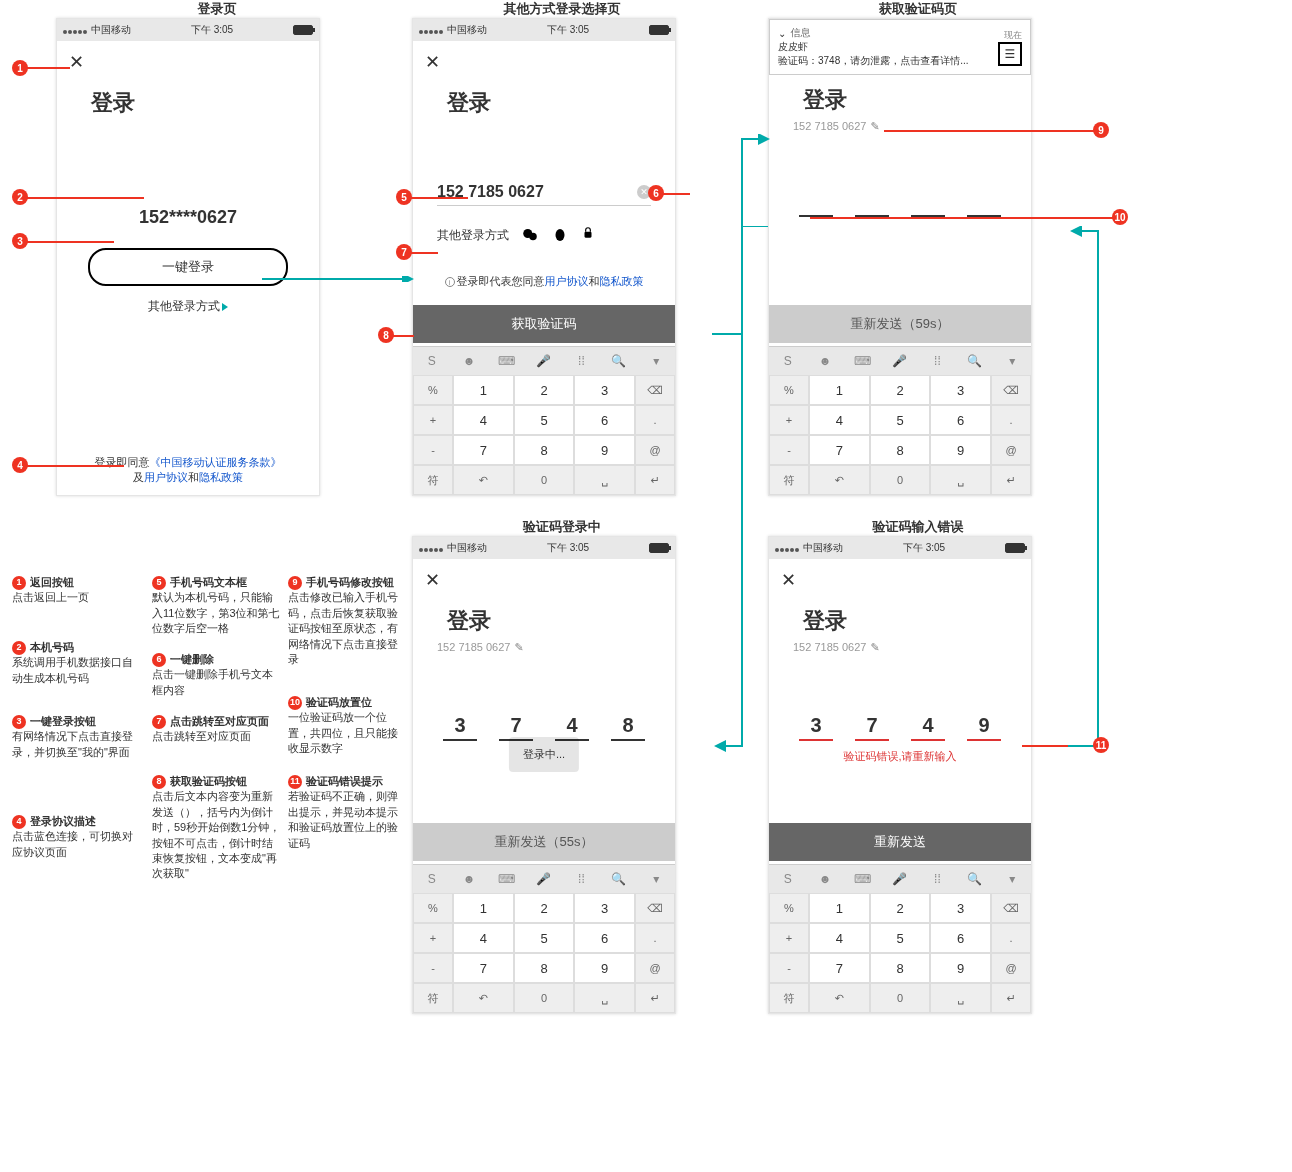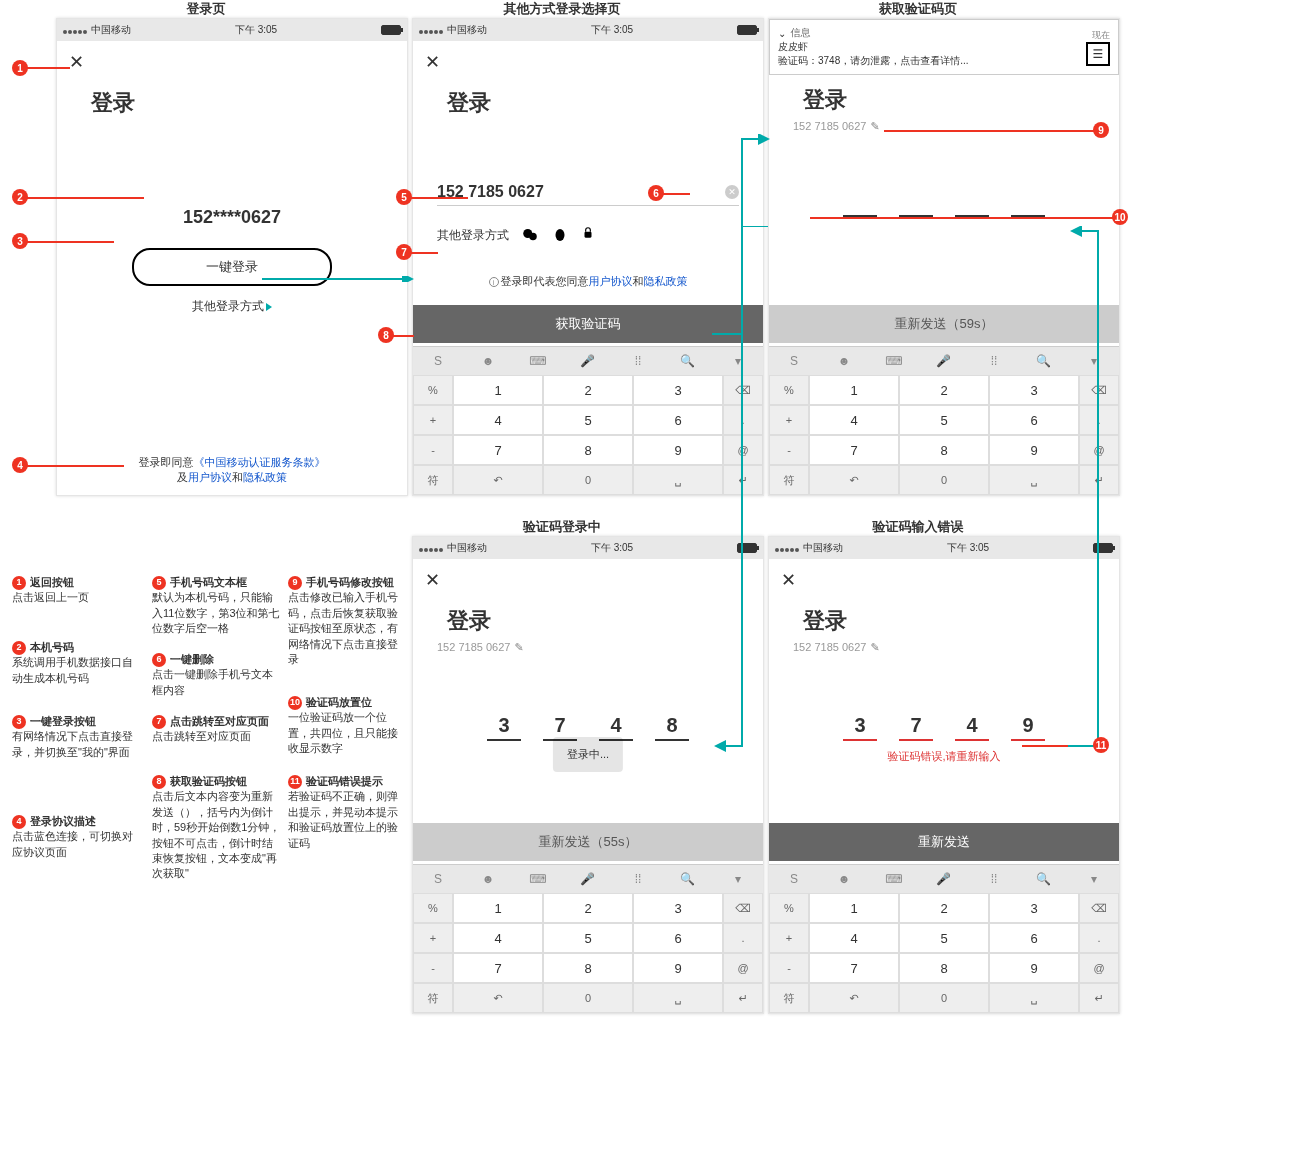--- a/index.html
+++ b/index.html
@@ -1,17 +1,17 @@
 <!DOCTYPE html>
 <html><head>
 <meta charset="utf-8">
 <style>
   * { box-sizing: border-box; margin: 0; padding: 0; }
   body { font-family: Arial, "Microsoft YaHei", sans-serif; font-size: 12px; background: #fff; color: #333; width: 1292px; height: 1172px; position: relative; }
-  .phone { position: absolute; width: 352px; height: 478px; background: #fff; border: 1px solid rgba(0,0,0,0.1); box-shadow: 0 0 3px rgba(0,0,0,0.15); }
+  .phone { position: absolute; width: 264px; height: 478px; background: #fff; border: 1px solid rgba(0,0,0,0.1); box-shadow: 0 0 3px rgba(0,0,0,0.15); }
   .status-bar { height: 22px; background: #e8e8e8; display: flex; align-items: center; justify-content: space-between; padding: 0 6px; font-size: 10px; color: #333; }
   .status-left { display:flex; align-items:center; gap:3px;}
   .dots span { display:inline-block; width:4px; height:4px; border-radius:50%; background:#555; margin-right:1px;}
   .battery { width:20px; height:10px; border:1px solid #333; border-radius:2px; position:relative;}
   .battery::after { content:""; position:absolute; right:-3px; top:2px; width:2px; height:4px; background:#333;}
   .battery-fill { background:#333; height:100%; width:100%;}
   .close-x { padding: 10px 12px; font-size: 18px; cursor:pointer; display:inline-block;}
   .login-title { font-size: 22px; font-weight: bold; padding: 5px 34px; }
   .phone-mid { text-align:center; margin-top: 84px; }
   .masked-phone { font-size: 18px; font-weight: bold; }
@@ -52,21 +52,21 @@
   .legend { position:absolute; font-size:11px; line-height:1.4;}
   .legend .lh { font-weight:bold; display:flex; align-items:center; gap:4px;}
   .legend .lnum { width:14px; height:14px; border-radius:50%; background:#e32; color:#fff; font-size:9px; display:flex; align-items:center; justify-content:center; font-weight:bold;}
   .triangle-right { width:0; height:0; border-top:4px solid transparent; border-bottom:4px solid transparent; border-left:6px solid #0aa; display:inline-block; vertical-align:middle; margin-left:2px;}
   .info-ic { display:inline-block; width:10px; height:10px; border:1px solid #888; border-radius:50%; font-size:7px; text-align:center; line-height:9px; color:#888; margin-right:2px;}
   .resend-btn-bar { position:absolute; bottom:152px; left:0; right:0;}
 </style>
 </head>
 <body>
 
-<div class="screen-label" style="left:56px; top:0; width:300px;">登录页</div>
+<div class="screen-label" style="left:67px; top:0; width:300px;">登录页</div>
 <div class="screen-label" style="left:412px; top:0; width:300px;">其他方式登录选择页</div>
 <div class="screen-label" style="left:768px; top:0; width:300px;">获取验证码页</div>
 <div class="screen-label" style="left:412px; top:518px; width:300px;">验证码登录中</div>
 <div class="screen-label" style="left:768px; top:518px; width:300px;">验证码输入错误</div>
 
 <div class="phone" style="left:56px; top:18px;">
   <div class="status-bar">
     <div class="status-left">
         <div class="dots"><span></span><span></span><span></span><span></span><span></span></div>
         <span>中国移动</span>

